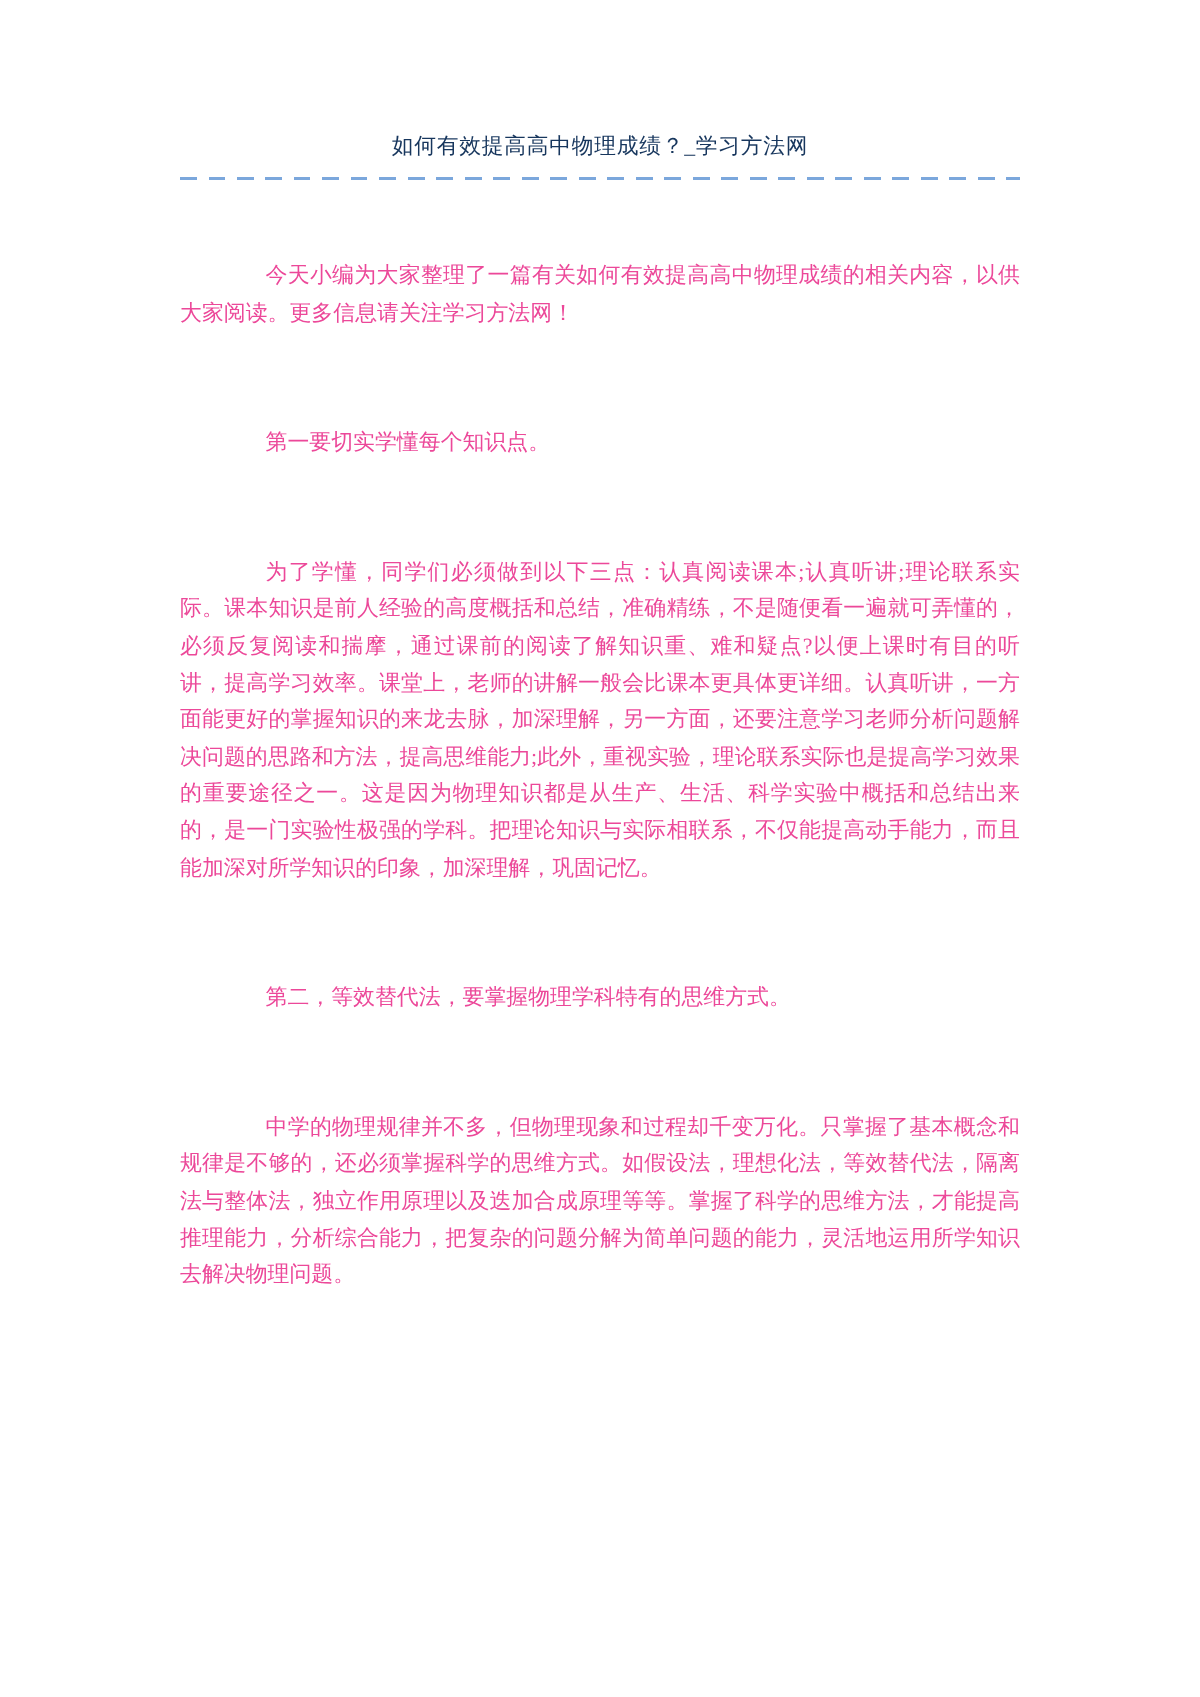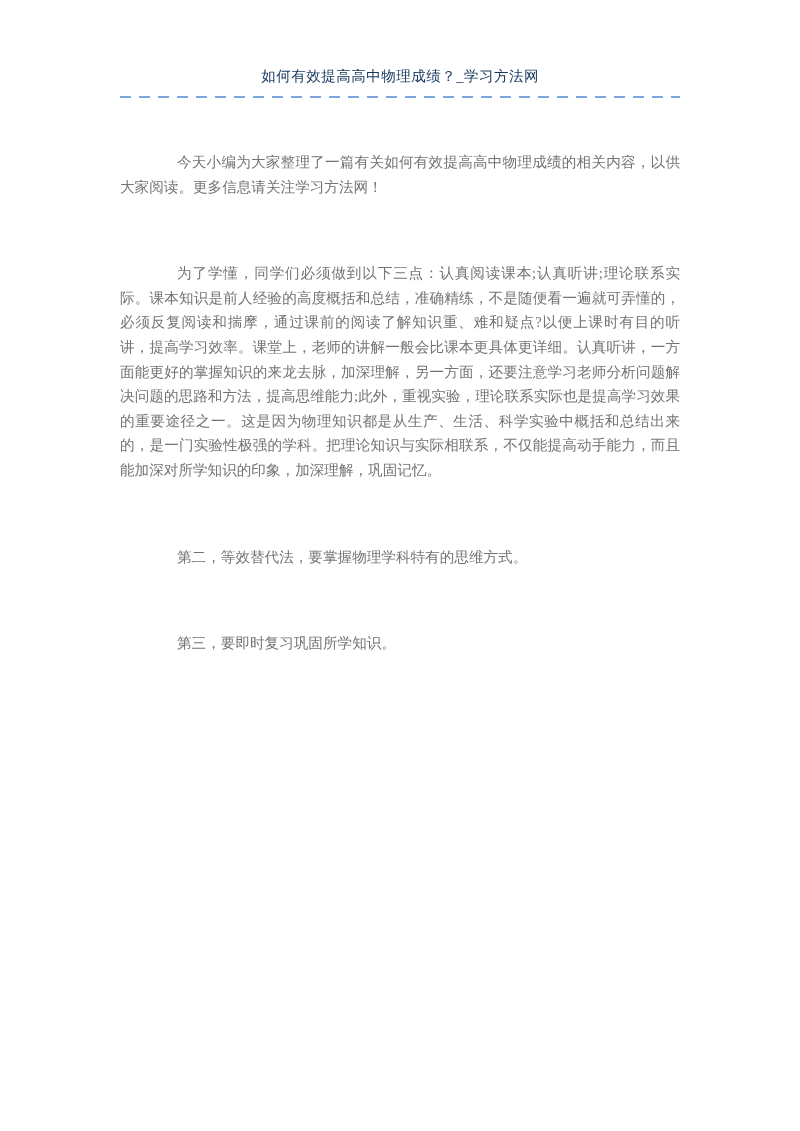--- a/index.html
+++ b/index.html
@@ -7,21 +7,21 @@
     padding: 0;
     background: #ffffff;
   }
   .page {
     position: relative;
     width: 800px;
     height: 1131px;
     margin: 0 auto;
     background: #ffffff;
     box-sizing: border-box;
-    padding: 66px 120px 60px 120px;
+    padding: 88px 120px 60px 120px;
     overflow: hidden;
     font-family: "Liberation Serif", "DejaVu Serif", serif;
     color: #17365D;
   }
   .doc-title {
     margin: 0 0 10px 0;
     font-size: 14.5px;
     font-weight: 400;
     line-height: 20px;
     text-align: center;
@@ -38,36 +38,37 @@
       transparent 11px,
       transparent 19px
     );
   }
   .doc-content p {
     margin: 0 0 62px 0;
     font-size: 14.6px;
     line-height: 24.6px;
     text-align: justify;
     text-indent: 57px;
-    color: #737373;
+    color: #ec4899;
     word-break: break-all;
   }
   .doc-content p:last-child {
     margin-bottom: 0;
   }
 </style>
 </head>
 <body>
 
 <div class="page">
 
   <h1 class="doc-title">如何有效提高高中物理成绩？_学习方法网</h1>
 
   <div class="dashed-separator"></div>
 
   <div class="doc-content">
     <p>今天小编为大家整理了一篇有关如何有效提高高中物理成绩的相关内容，以供大家阅读。更多信息请关注学习方法网！</p>
+    <p>第一要切实学懂每个知识点。</p>
     <p>为了学懂，同学们必须做到以下三点：认真阅读课本;认真听讲;理论联系实际。课本知识是前人经验的高度概括和总结，准确精练，不是随便看一遍就可弄懂的，必须反复阅读和揣摩，通过课前的阅读了解知识重、难和疑点?以便上课时有目的听讲，提高学习效率。课堂上，老师的讲解一般会比课本更具体更详细。认真听讲，一方面能更好的掌握知识的来龙去脉，加深理解，另一方面，还要注意学习老师分析问题解决问题的思路和方法，提高思维能力;此外，重视实验，理论联系实际也是提高学习效果的重要途径之一。这是因为物理知识都是从生产、生活、科学实验中概括和总结出来的，是一门实验性极强的学科。把理论知识与实际相联系，不仅能提高动手能力，而且能加深对所学知识的印象，加深理解，巩固记忆。</p>
     <p>第二，等效替代法，要掌握物理学科特有的思维方式。</p>
-    <p>第三，要即时复习巩固所学知识。</p>
+    <p>中学的物理规律并不多，但物理现象和过程却千变万化。只掌握了基本概念和规律是不够的，还必须掌握科学的思维方式。如假设法，理想化法，等效替代法，隔离法与整体法，独立作用原理以及迭加合成原理等等。掌握了科学的思维方法，才能提高推理能力，分析综合能力，把复杂的问题分解为简单问题的能力，灵活地运用所学知识去解决物理问题。</p>
   </div>
 
 </div>
 
 </body></html>

